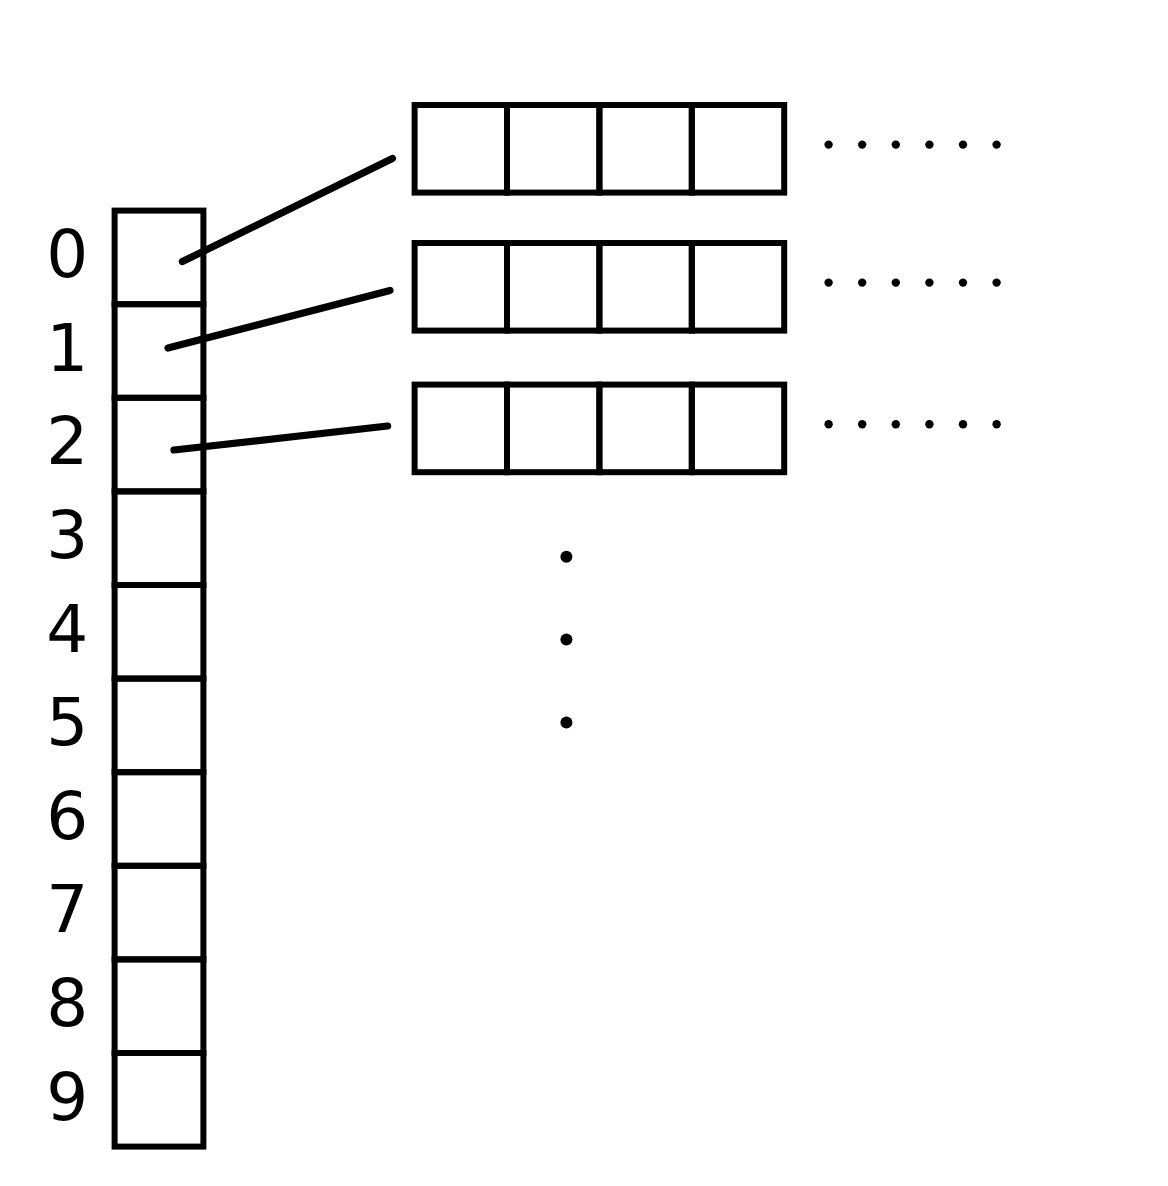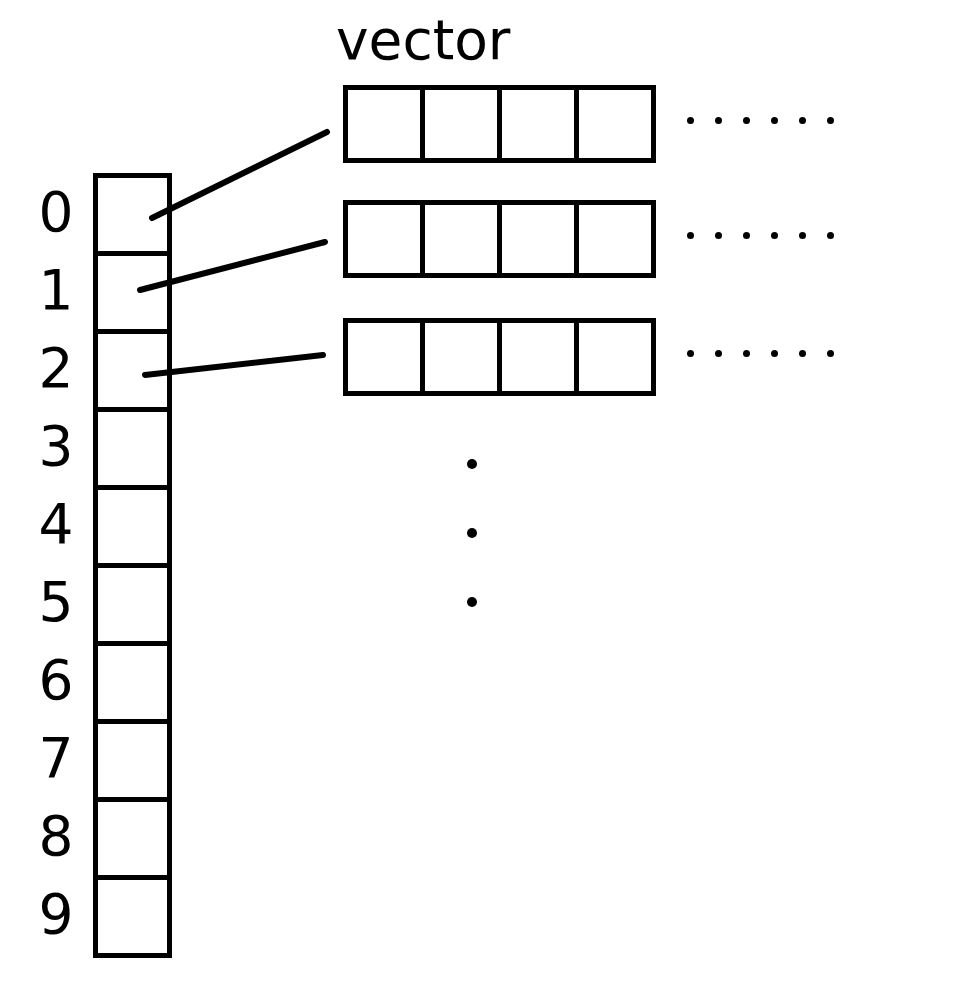--- a/index.html
+++ b/index.html
@@ -49,21 +49,20 @@
 </style>
 </head>
 <body>
 
 <div class="canvas" id="canvas" style="--bg: #ffffff; --ink: #000000;">
   <svg id="pointer-svg" class="pointer-svg" viewBox="0 0 973 988">
       <line x1="152" y1="218" x2="327" y2="132" stroke="#000000" stroke-width="6" stroke-linecap="round"></line>
       <line x1="140" y1="290" x2="325" y2="242" stroke="#000000" stroke-width="6" stroke-linecap="round"></line>
       <line x1="145" y1="375" x2="323" y2="355" stroke="#000000" stroke-width="6" stroke-linecap="round"></line>
     </svg>
-  <div class="title">vector</div>
   <div id="bucket-array">
       <div class="bucket-index" style="left: 24px; top: 173px; width: 64px; height: 83px; line-height: 79px;">0</div>
       <div class="cell" style="left: 93px; top: 173px; width: 79px; height: 83px;"></div>
       <div class="bucket-index" style="left: 24px; top: 251px; width: 64px; height: 83px; line-height: 79px;">1</div>
       <div class="cell" style="left: 93px; top: 251px; width: 79px; height: 83px;"></div>
       <div class="bucket-index" style="left: 24px; top: 329px; width: 64px; height: 83px; line-height: 79px;">2</div>
       <div class="cell" style="left: 93px; top: 329px; width: 79px; height: 83px;"></div>
       <div class="bucket-index" style="left: 24px; top: 407px; width: 64px; height: 83px; line-height: 79px;">3</div>
       <div class="cell" style="left: 93px; top: 407px; width: 79px; height: 83px;"></div>
       <div class="bucket-index" style="left: 24px; top: 485px; width: 64px; height: 83px; line-height: 79px;">4</div>

